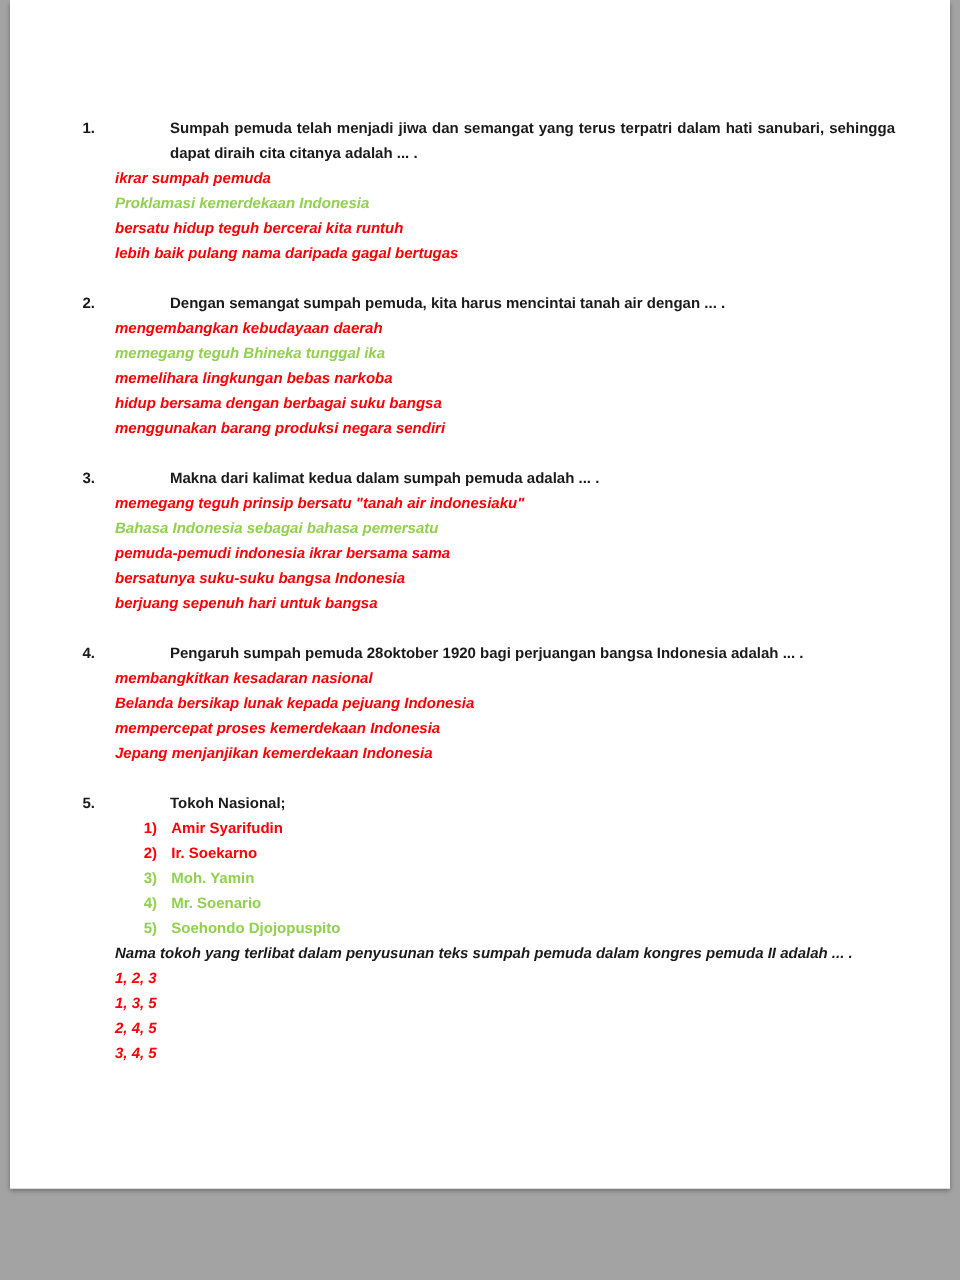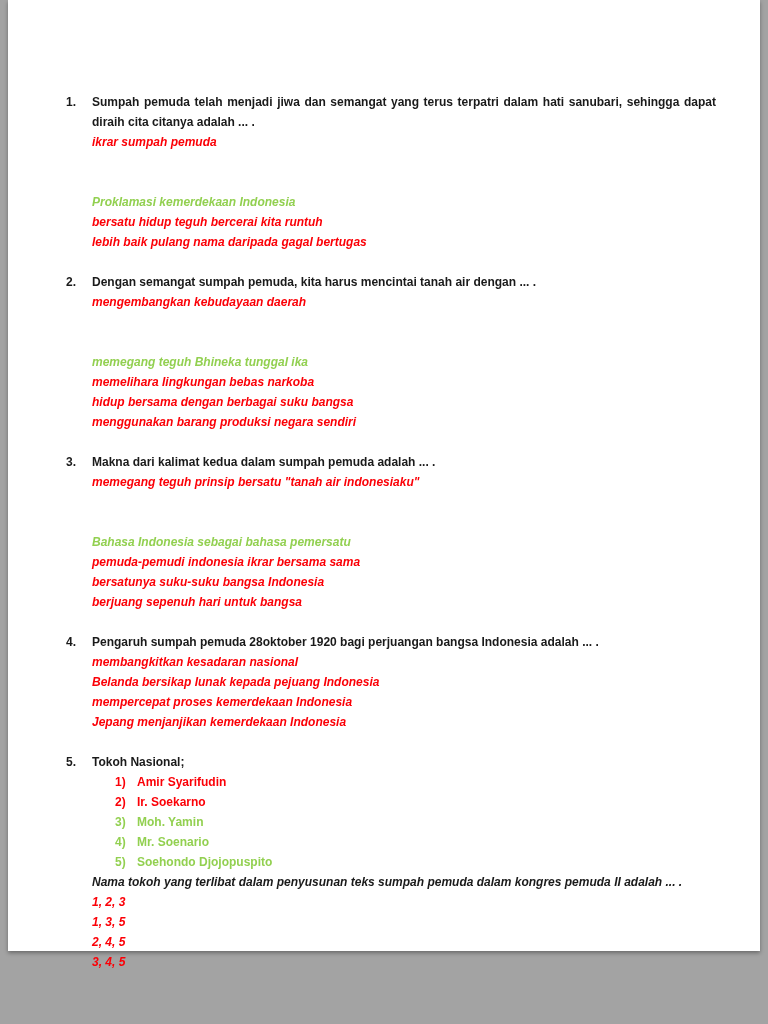--- a/index.html
+++ b/index.html
@@ -19,24 +19,24 @@
     padding: 92px 44px 0 58px;
     font-weight: bold;
     font-size: 12px;
     line-height: 20px;
     color: var(--ink, #1a1a1a);
   }
   .q { margin-bottom: 20px; }
   .q:last-child { margin-bottom: 0; }
   .q-head { position: relative; padding-left: 26px; }
   .q-head .num { position: absolute; left: 0; top: 0; }
-  .q-text { text-align: justify; }
+  .q-text { text-align: justify; margin-left: 44px; }
   .opts { padding-left: 26px; font-style: italic; }
   .opt { color: var(--red, #fb0007); }
-  .opt.green { color: var(--green, #92d050); margin-top: 40px; }
+  .opt.green { color: var(--green, #92d050); }
   .followup { padding-left: 26px; color: var(--ink, #1a1a1a); font-style: italic; }
   .sublist { padding-left: 49px; }
   .subitem { position: relative; padding-left: 22px; color: var(--red, #fb0007); }
   .subitem.green { color: var(--green, #92d050); }
   .subitem .subnum { position: absolute; left: 0; top: 0; }
 </style>
 </head>
 <body>
 
 <div class="paper">

